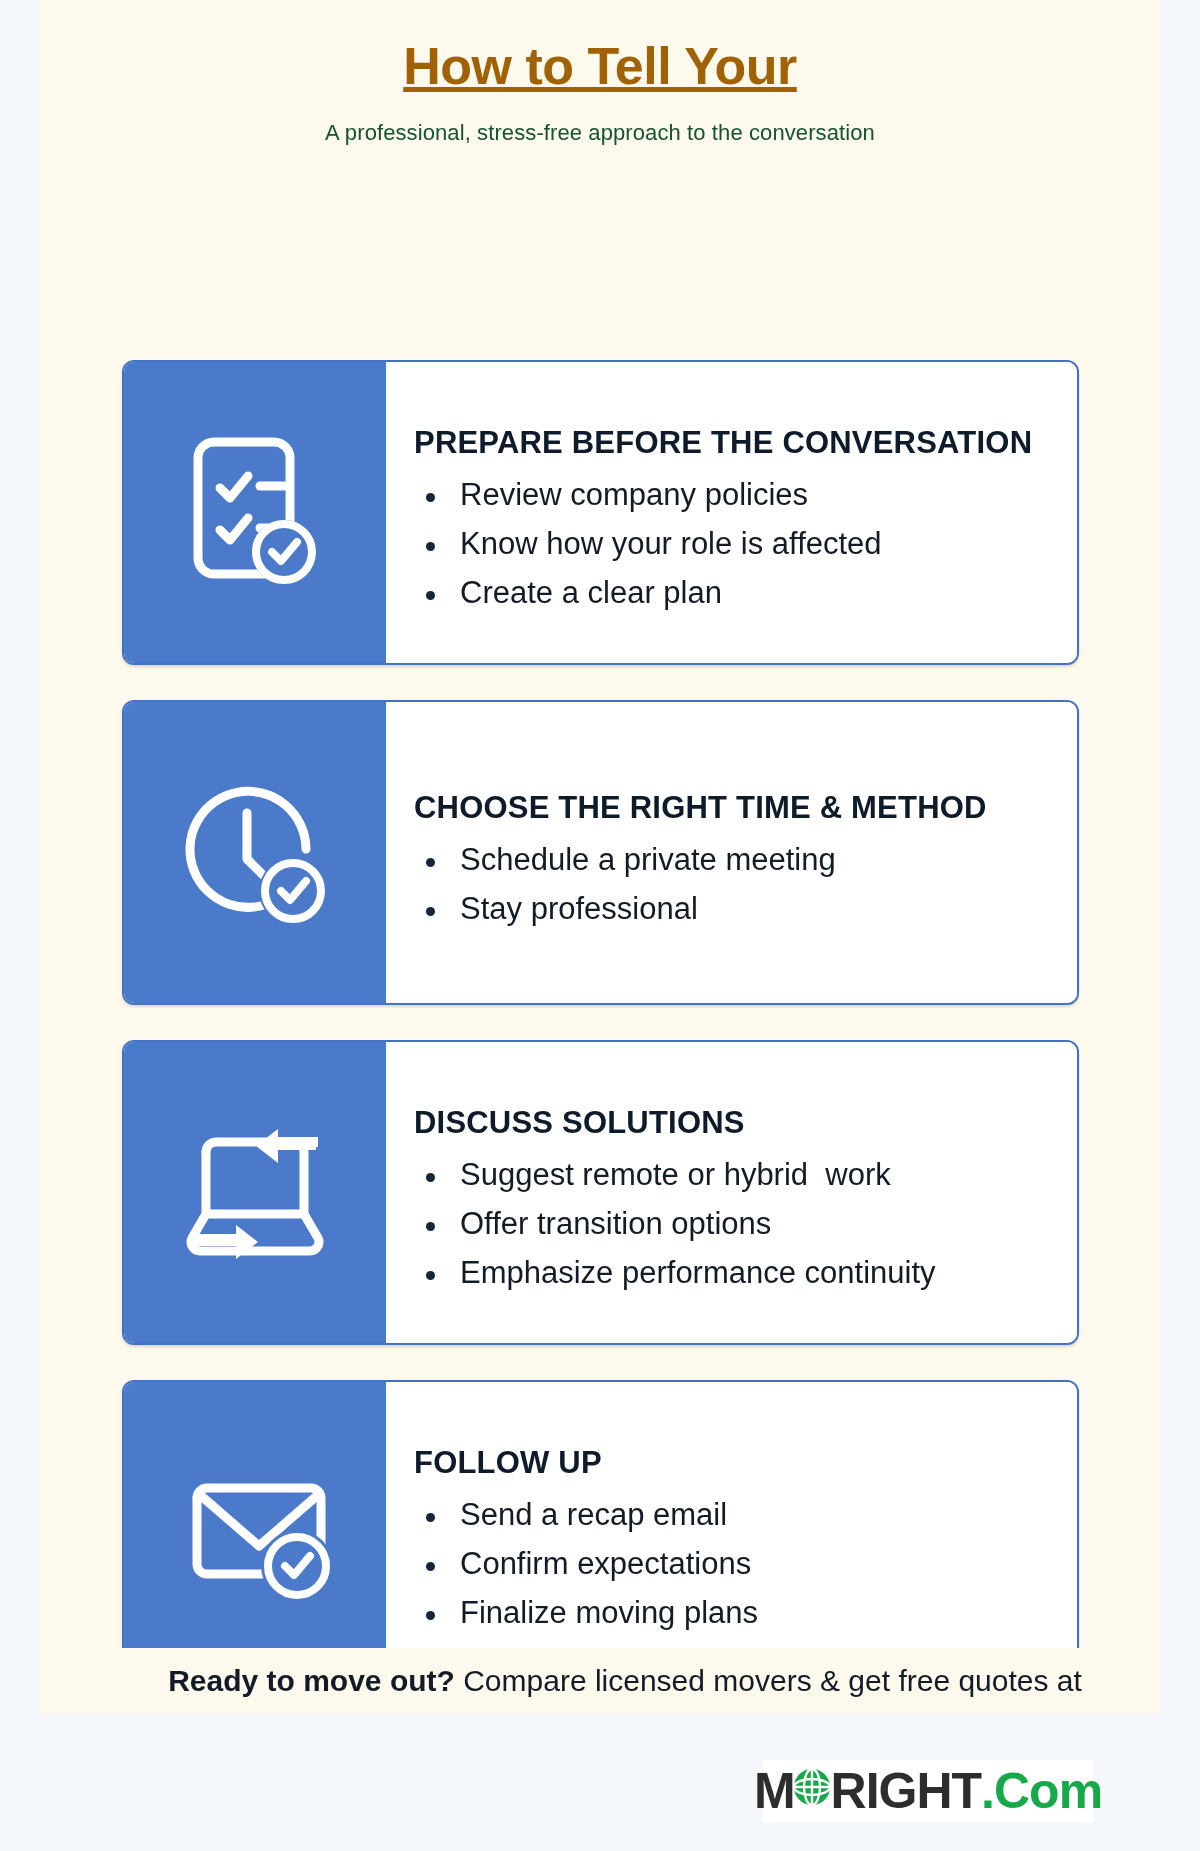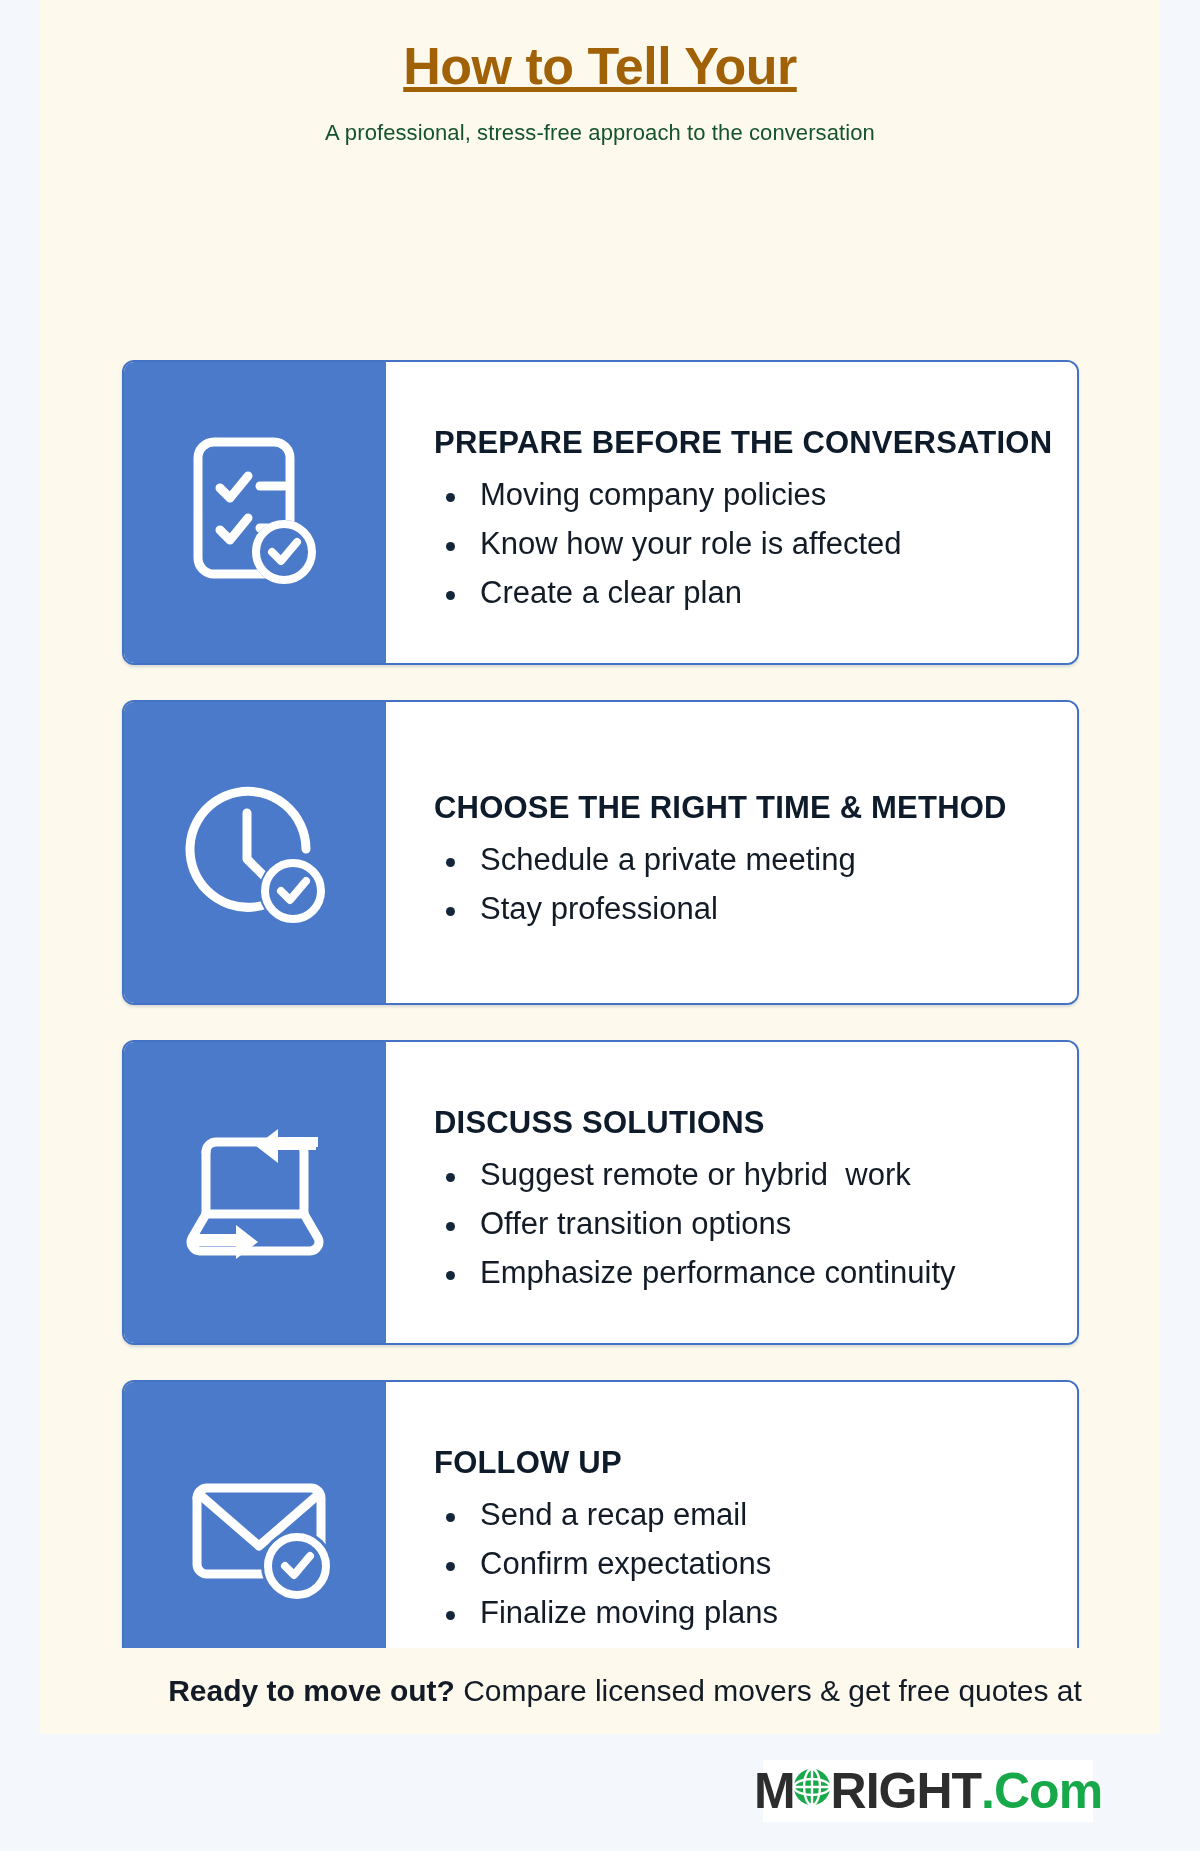--- a/index.html
+++ b/index.html
@@ -58,21 +58,21 @@
     flex:0 0 262px;
     background:#4a7ac9;
     display:flex;
     align-items:center;
     justify-content:center;
   }
   .card-icon svg { display:block; }
   .card-body {
     flex:1 1 auto;
     background:#ffffff;
-    padding:28px 22px 10px 48px;
+    padding:28px 22px 10px 28px;
     display:flex;
     flex-direction:column;
     justify-content:center;
   }
   .card-title {
     font-family:"Liberation Sans Narrow","Liberation Sans",sans-serif;
     font-weight:bold;
     font-size:31px;
     color:#0e1b2b;
     letter-spacing:0.2px;
@@ -93,21 +93,21 @@
     position:absolute;
     left:12px; top:22px;
     width:9px; height:9px;
     border-radius:50%;
     background:#14263a;
   }
 
   
   .footer-strip {
     position:absolute;
-    left:40px; top:1648px; width:1120px; height:86px;
+    left:40px; top:1648px; width:1120px; height:66px;
     background:#fdfaed;
     display:flex; align-items:center; justify-content:center;
   }
   .footer-text {
     font-family:"Liberation Sans Narrow","Liberation Sans",sans-serif;
     font-size:30px;
     color:#121b26;
     white-space:pre;
   }
   .footer-text b { font-weight:bold; }
@@ -158,21 +158,21 @@
             <line x1="80" y1="98" x2="104" y2="98" stroke="#ffffff" stroke-width="9" stroke-linecap="round"></line>
             <circle cx="104" cy="122" r="32" fill="#4a7ac9"></circle>
             <circle cx="104" cy="122" r="28" stroke="#ffffff" stroke-width="8" fill="none"></circle>
             <polyline points="92,122 101,131 117,112" stroke="#ffffff" stroke-width="8" stroke-linecap="round" stroke-linejoin="round" fill="none"></polyline>
           </svg>
         </span>
       </div>
       <div class="card-body">
         <div class="card-title">PREPARE BEFORE THE CONVERSATION</div>
         <ul class="card-list">
-          <li>Moving company policies</li>
+          <li>Review company policies</li>
           <li>Know how your role is affected</li>
           <li>Create a clear plan</li>
         </ul>
       </div>
     </div>
 
     <div class="card">
       <div class="card-icon">
         <span>
           <svg width="160" height="160" viewBox="0 0 160 160" fill="none">

